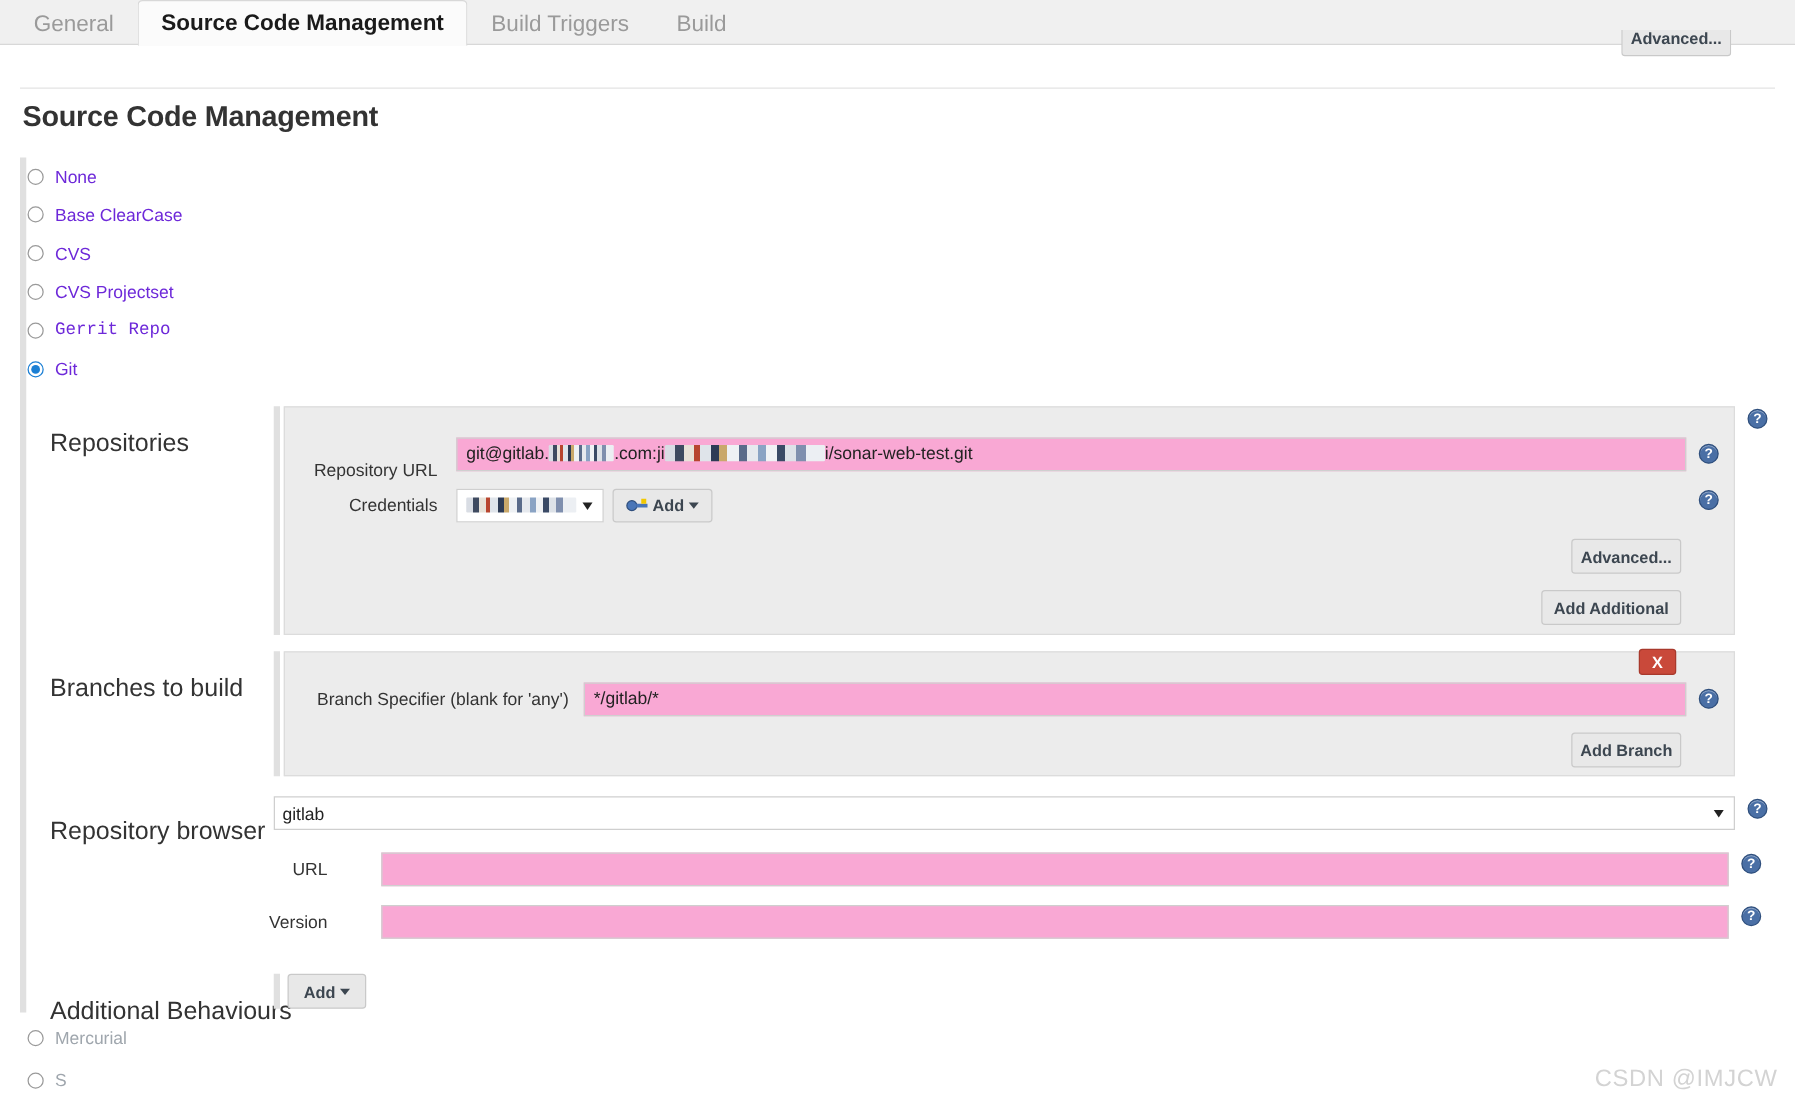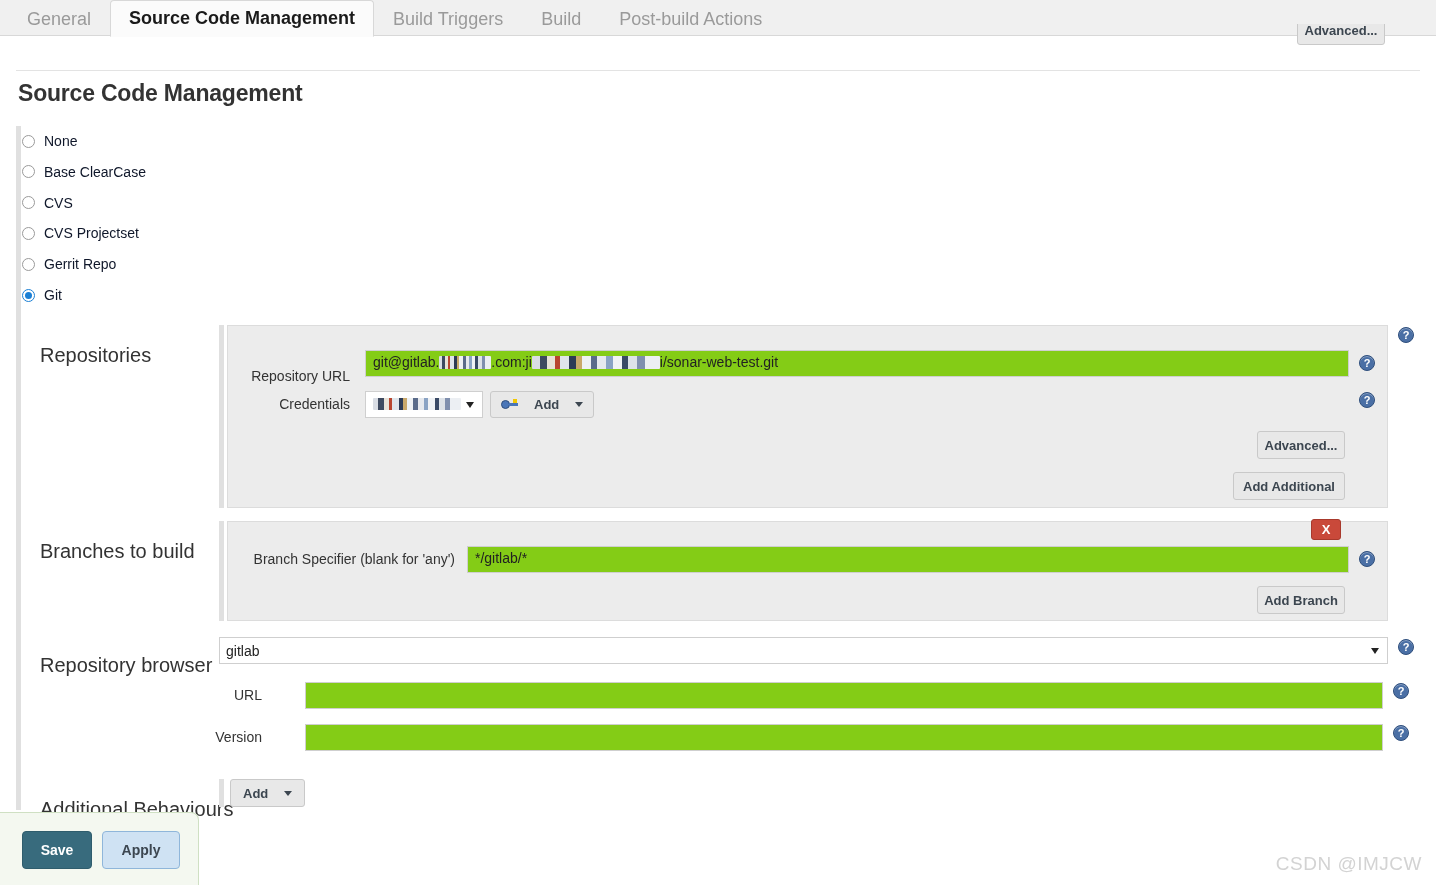--- a/index.html
+++ b/index.html
@@ -79,42 +79,42 @@
   .radio {
     width: 13px; height: 13px; border-radius: 50%;
     border: 1px solid #9a9a9a; background: #fff;
     display: inline-block; position: relative; flex: none;
   }
   .radio.checked { border-color: #1b7fd4; }
   .radio.checked::after {
     content: ""; position: absolute; left: 2px; top: 2px;
     width: 7px; height: 7px; border-radius: 50%; background: #1b7fd4;
   }
-  .radio-label { margin-left: 9px; font-size: 14px; color: #0f172a; line-height: 16px; }
+  .radio-label { margin-left: 9px; font-size: 14px; color: #6d28d9; line-height: 16px; }
 
   
   .section-label {
     position: absolute; left: 40px;
     font-size: 20px; color: #333; line-height: 17px; margin-top: 16px;
   }
   .panel {
     position: absolute;
     background: #ececec;
     border: 1px solid #dcdcdc;
   }
   .panel-stripe {
     position: absolute; width: 5px; background: #e0e0e0;
   }
 
   .field-label {
     position: absolute; font-size: 14px; color: #333;
     text-align: right; line-height: 17px;
   }
   .textfield {
-    position: absolute; background: #84cc16;
+    position: absolute; background: #f9a8d4;
     border: 1px solid #cfcfcf;
     font-family: "Liberation Sans", sans-serif;
     font-size: 14px; color: #222;
     padding: 3px 7px; outline: none; height: 27px;
   }
 
   select.selectfield {
     position: absolute; background: #ffffff;
     border: 1px solid #cfcfcf;
     font-family: "Liberation Sans", sans-serif;
@@ -157,21 +157,21 @@
       linear-gradient(90deg,
         #d9dde4 0 6%, #3e4a60 6% 12%, #e8e2d8 12% 18%, #b8452f 18% 22%,
         #dfe4ea 22% 29%, #2d3b55 29% 34%, #c9a86a 34% 39%, #eef1f4 39% 46%,
         #5a6b8a 46% 51%, #e6e9ee 51% 58%, #8aa3c4 58% 63%, #f0f2f5 63% 70%,
         #3a4a66 70% 75%, #dde2e8 75% 82%, #7f8fae 82% 88%, #eceff3 88% 100%);
     filter: blur(0.4px);
   }
   .redact.small { height: 12px; }
 
   
-  .btn-split { display: inline-flex; align-items: center; gap: 16px; text-align: center; }
+  .btn-split { display: inline-flex; align-items: center; gap: 4px; text-align: center; }
   .caret {
     width: 0; height: 0;
     border-left: 4.5px solid transparent; border-right: 4.5px solid transparent;
     border-top: 5px solid #3c4650;
   }
   .key-icon { width: 17px; height: 12px; position: relative; display: inline-block; }
   .key-icon .kcircle {
     position: absolute; left: 0; top: 1px; width: 9px; height: 9px;
     border-radius: 50%; background: #4a76b8; border: 1px solid #2f4f7d;
   }
@@ -230,21 +230,20 @@
 <body>
 
 <div id="root">
 
   <div class="tabbar">
     <div class="tabs" id="tabs-container">
         <div class="tab">General</div>
         <div class="tab active">Source Code Management</div>
         <div class="tab">Build Triggers</div>
         <div class="tab">Build</div>
-        <div class="tab">Post-build Actions</div>
       </div>
   </div>
 
   <div class="top-advanced-wrap">
     <div class="btn">Advanced...</div>
   </div>
 
   <div class="hrule"></div>
 
   <div class="page-title">Source Code Management</div>
@@ -261,21 +260,21 @@
         <span class="radio-label">Base ClearCase</span>
       </div>
       <div class="radio-row" style="top: 192.6px;">
         <span class="radio"></span>
         <span class="radio-label">CVS</span>
       </div>
       <div class="radio-row" style="top: 223.4px;">
         <span class="radio"></span>
         <span class="radio-label">CVS Projectset</span>
       </div>
-      <div class="radio-row" style="top: 254.2px;">
+      <div class="radio-row" style="top: 254.2px; font-family: Liberation Mono, monospace;">
         <span class="radio"></span>
         <span class="radio-label">Gerrit Repo</span>
       </div>
       <div class="radio-row" style="top: 285px;">
         <span class="radio checked"></span>
         <span class="radio-label">Git</span>
       </div>
     </div>
 
   <div class="section-label" style="top:331px;">Repositories</div>
@@ -347,19 +346,15 @@
 
   <div class="ghost-radio" style="top:822px;">
     <span class="radio"></span>
     <span class="radio-label">Mercurial</span>
   </div>
   <div class="ghost-radio" style="top:856px;">
     <span class="radio"></span>
     <span class="radio-label">S</span>
   </div>
 
-  <div class="savebar">
-    <div class="btn-save">Save</div>
-    <div class="btn-apply">Apply</div>
-  </div>
 
   <div class="watermark">CSDN @IMJCW</div>
 </div>
 
 </body></html>

